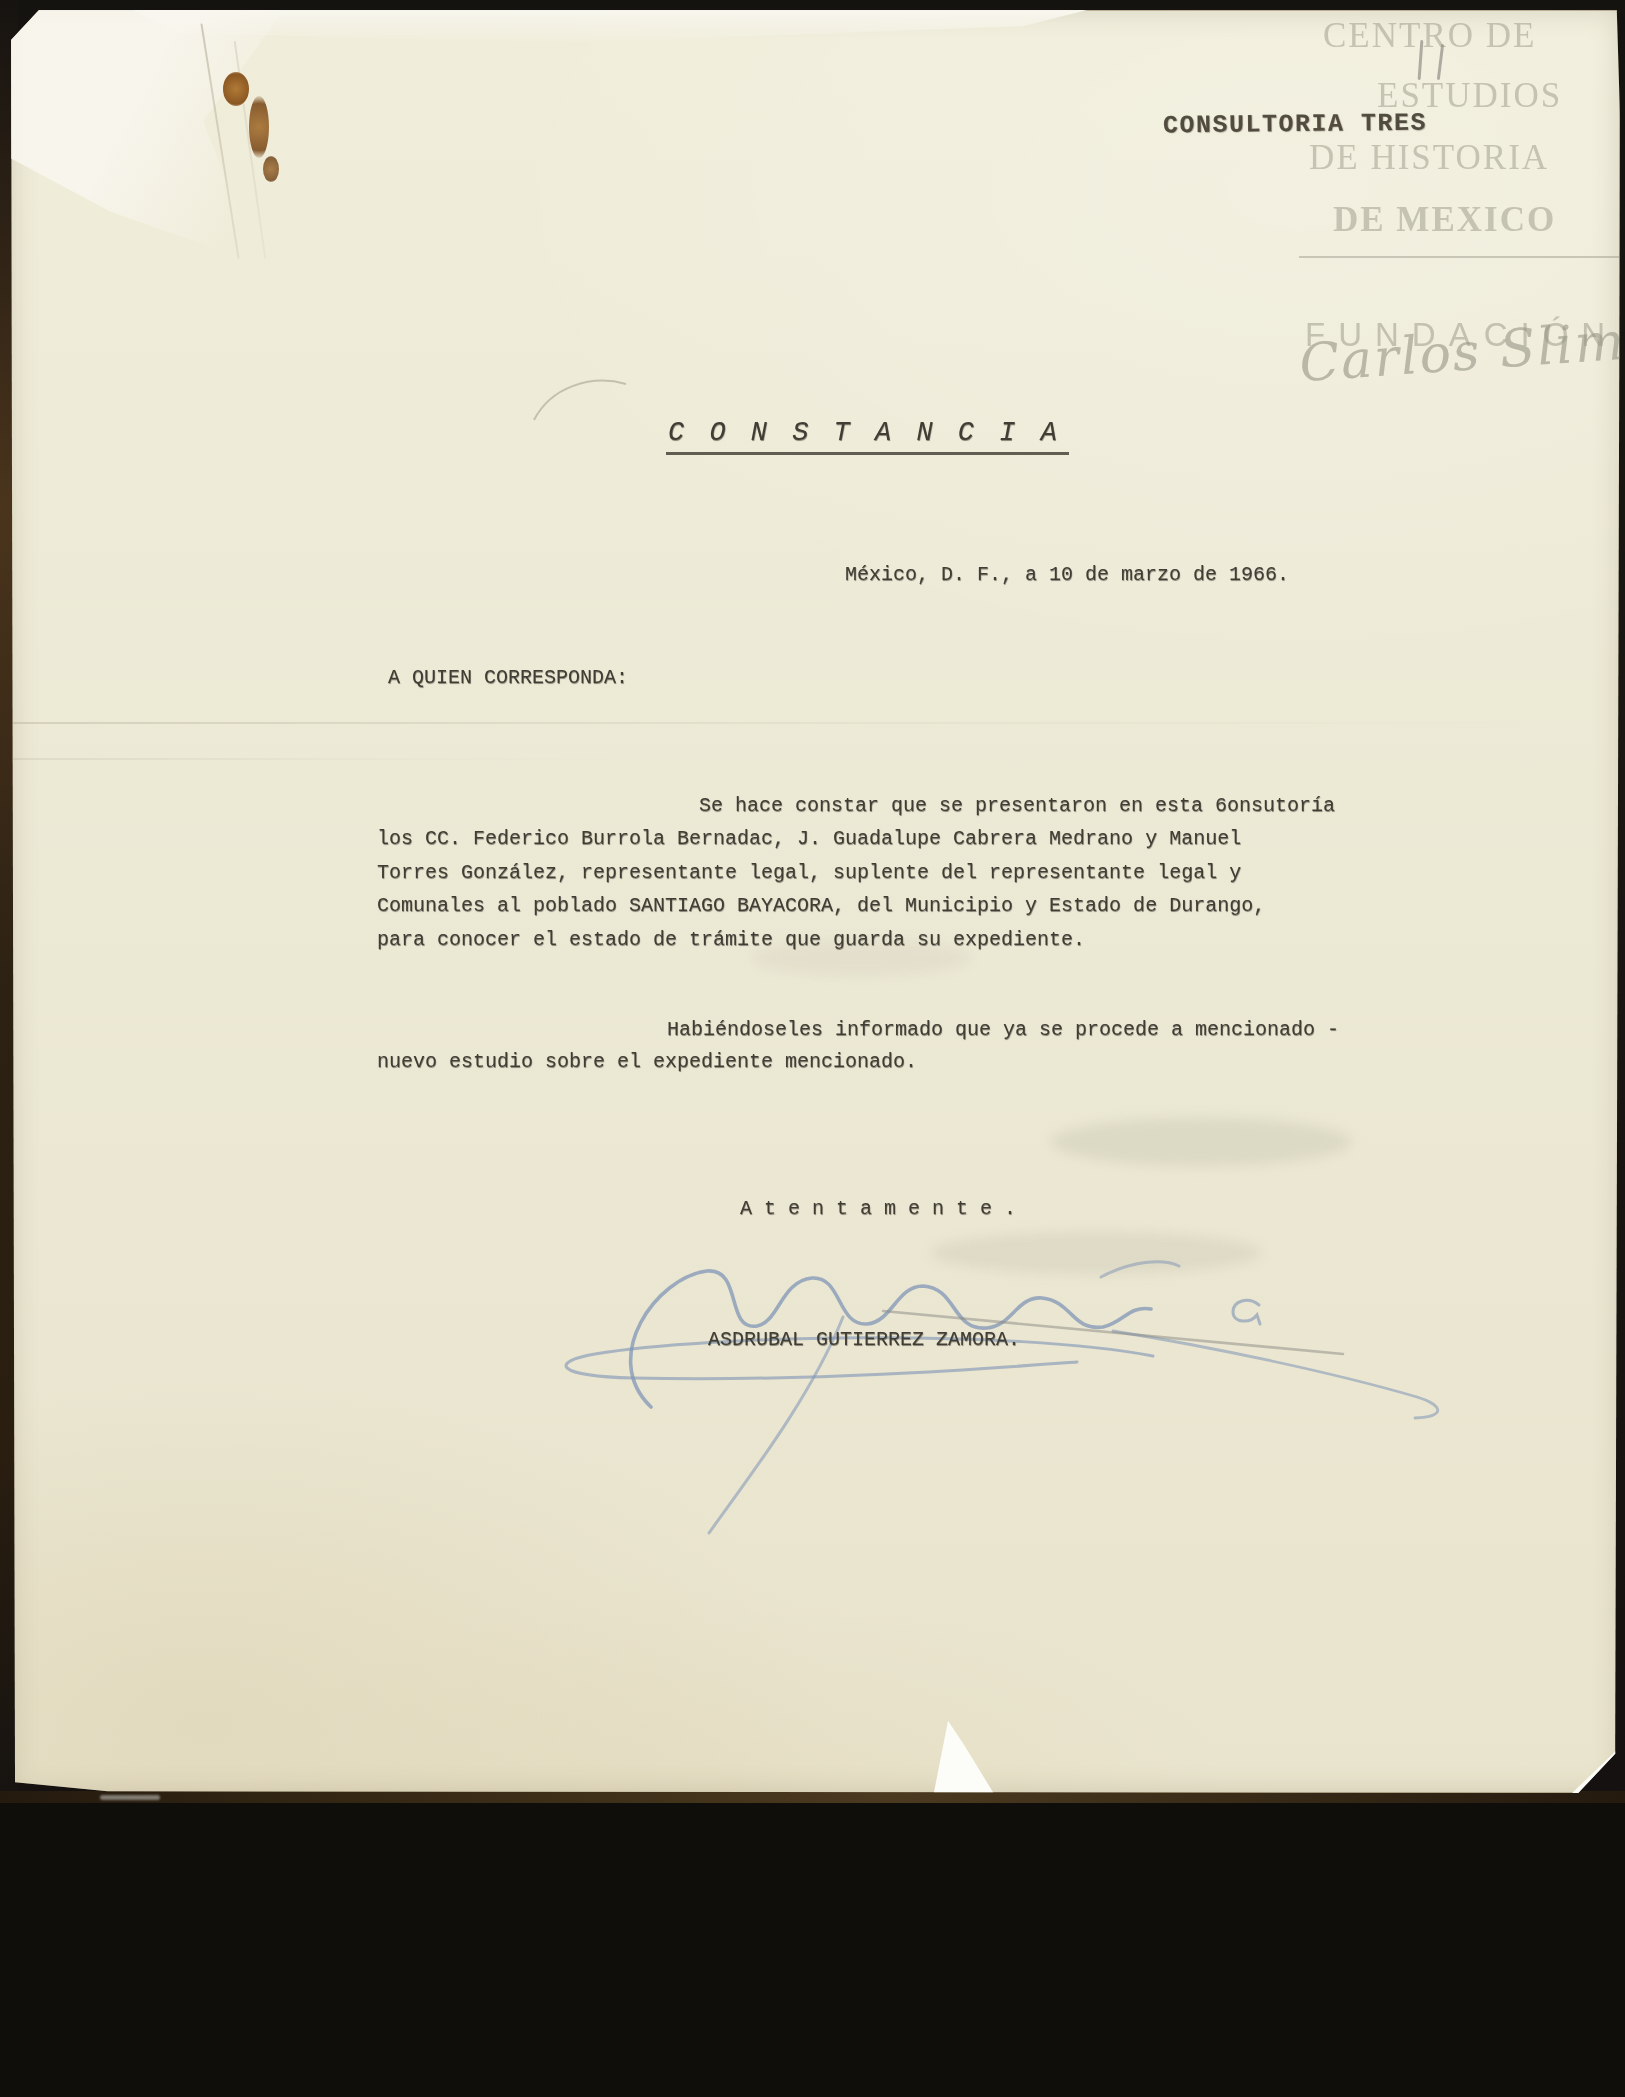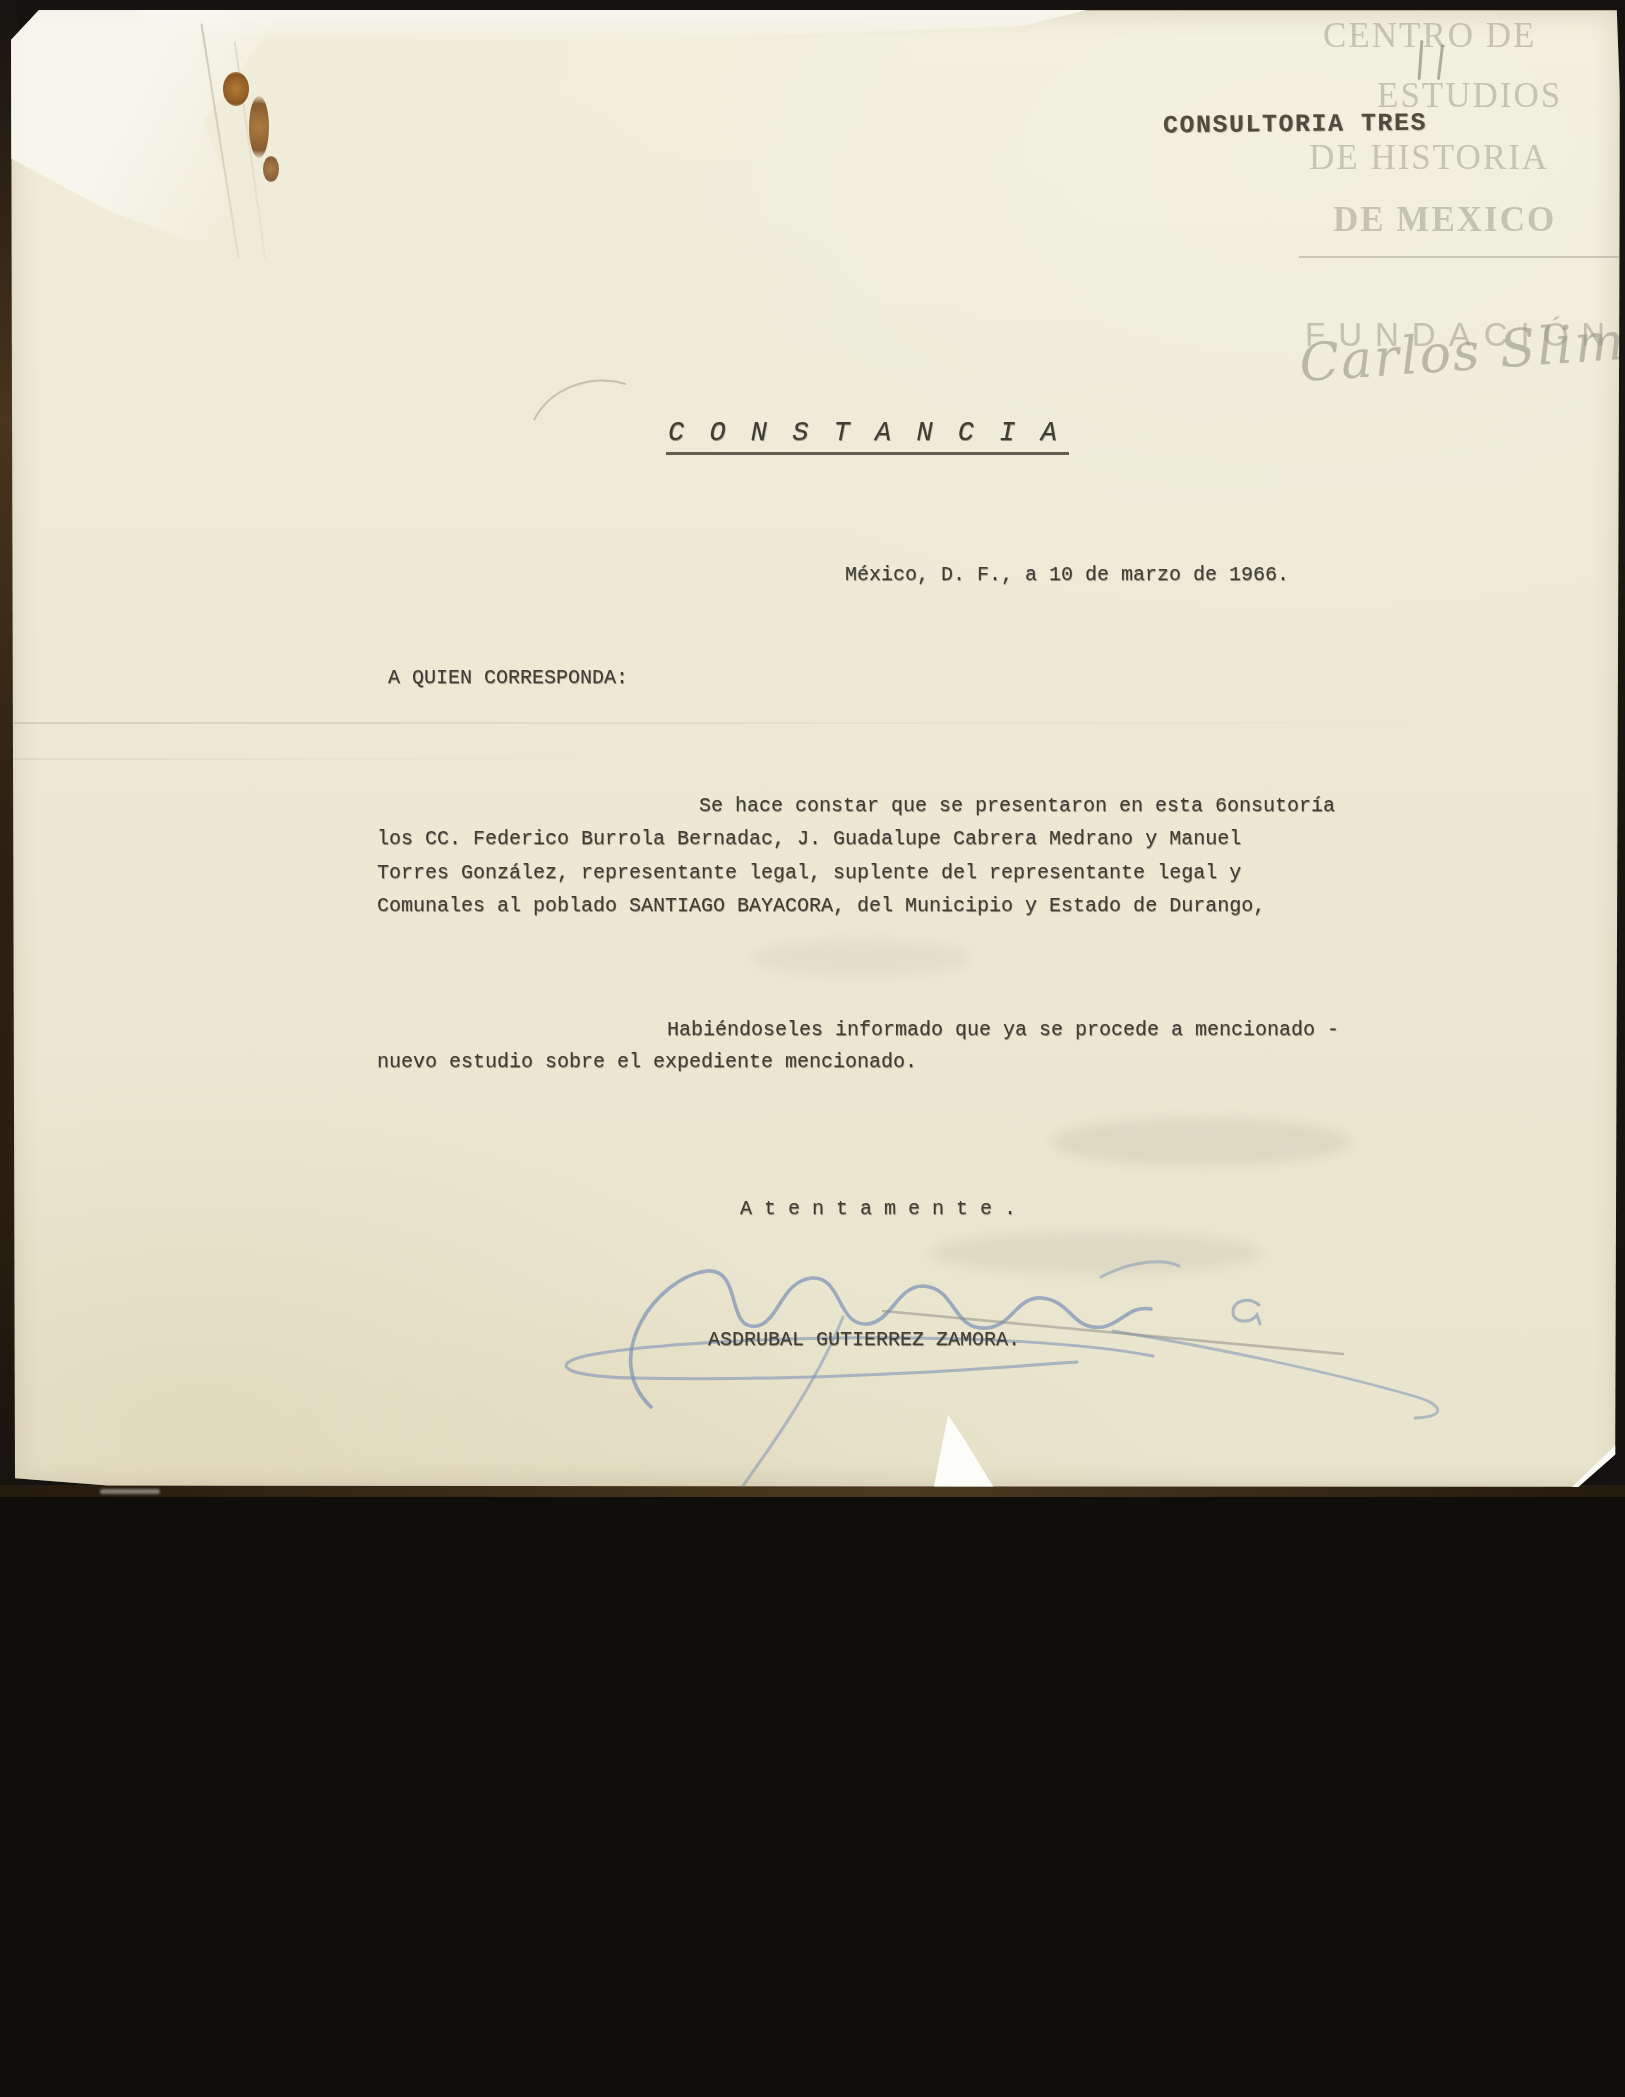--- a/index.html
+++ b/index.html
@@ -1,18 +1,18 @@
 <!DOCTYPE html>
 <html><head>
 <meta charset="utf-8">
 <style>
   html,body{margin:0;padding:0;}
   body{width:1625px;height:2097px;background:#0f0e0b;overflow:hidden;
        font-family:"Liberation Mono","DejaVu Sans Mono",monospace;}
-  .scan{position:relative;width:1625px;height:1497px;
+  .scan{position:relative;width:1625px;height:1803px;
         background:linear-gradient(to bottom,#15130f,#1b1812 40%,#141110);}
   
   .edge-left{position:absolute;left:0;top:0;width:18px;height:100%;
     background:linear-gradient(to bottom,#161310,#4a341c 28%,#39281498 55%,#2a1e10 80%,#161310);}
   .edge-bottom{position:absolute;left:0;bottom:0;width:100%;height:12px;
     background:linear-gradient(to right,#241a0e,#3a2c16 30%,#4b3a20 55%,#241a0e);}
   .edge-bottom .streak{position:absolute;left:100px;top:4px;width:60px;height:5px;
     background:rgba(200,200,195,.55);border-radius:3px;filter:blur(1px);}
 
   .paper{position:absolute;left:11px;top:10px;right:5px;bottom:10px;
@@ -113,20 +113,21 @@
 
     <div class="el tw title" style="left:655px;top:408px;">C O N S T A N C I A</div>
     <div class="el tw" style="left:834px;top:553px;">México, D. F., a 10 de marzo de 1966.</div>
     <div class="el tw" style="left:377px;top:656px;">A QUIEN CORRESPONDA:</div>
 
     <div class="el" style="left:366px;top:779px;width:1200px;">
       <div class="tw line" style="padding-left:322px;">Se hace constar que se presentaron en esta 6onsutoría</div>
       <div class="tw line">los CC. Federico Burrola Bernadac, J. Guadalupe Cabrera Medrano y Manuel</div>
       <div class="tw line">Torres González, representante legal, suplente del representante legal y</div>
       <div class="tw line">Comunales al poblado SANTIAGO BAYACORA, del Municipio y Estado de Durango,</div>
+      <div class="tw line">para conocer el estado de trámite que guarda su expediente.</div>
     </div>
 
     <div class="el p2" style="left:366px;top:1004px;width:1200px;">
       <div class="tw line" style="padding-left:290px;">Habiéndoseles informado que ya se procede a mencionado -</div>
       <div class="tw line">nuevo estudio sobre el expediente mencionado.</div>
     </div>
 
     <div class="el tw" style="left:729px;top:1187px;">A t e n t a m e n t e .</div>
 
     <svg class="sig-svg" width="960" height="330" viewBox="0 0 960 330">

